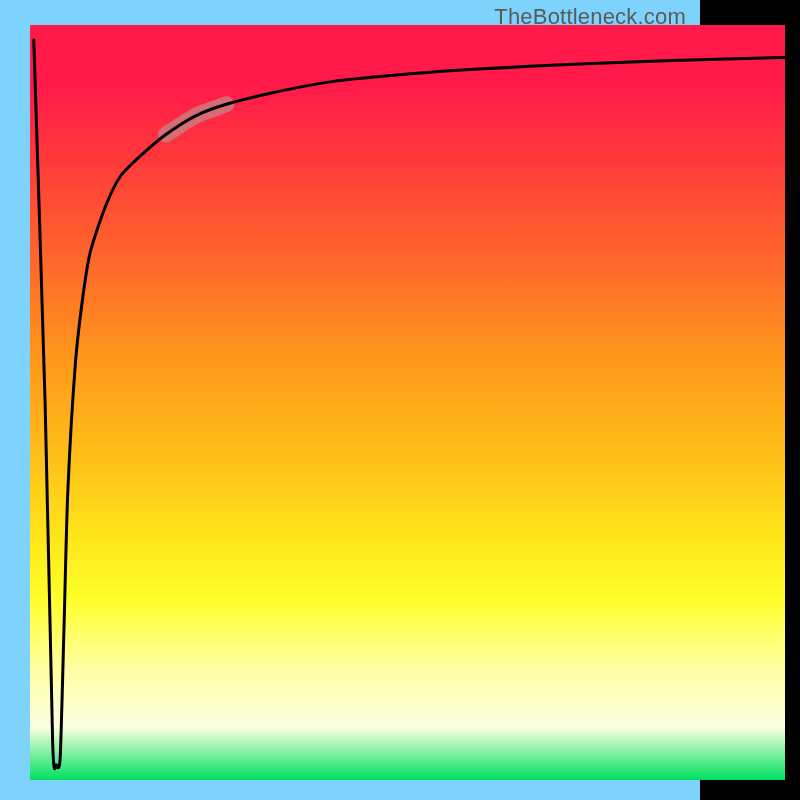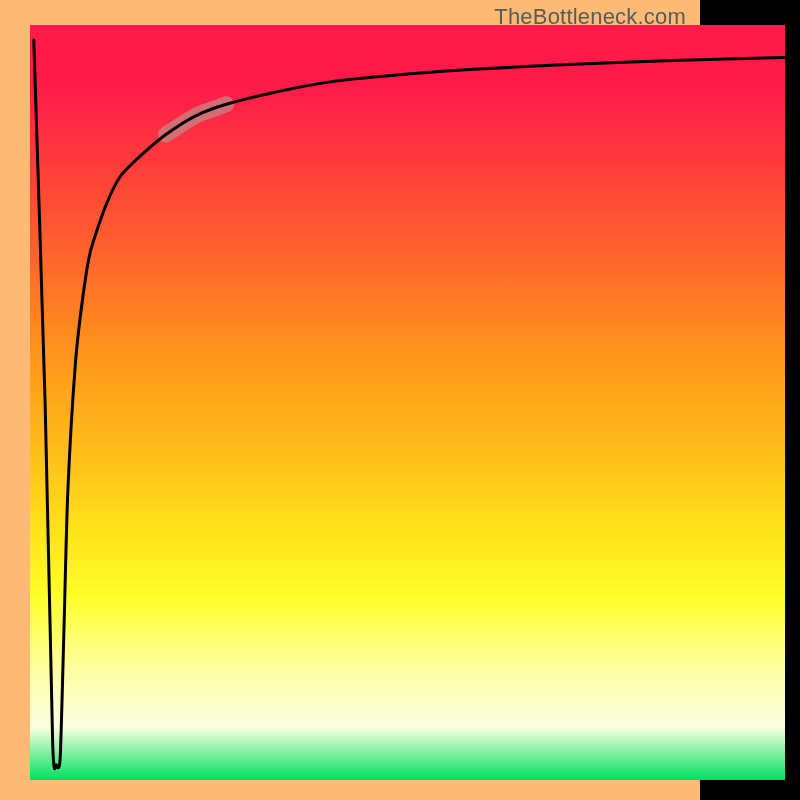--- a/index.html
+++ b/index.html
@@ -1,21 +1,21 @@
 <!DOCTYPE html>
 <html><head>
 <meta charset="utf-8">
 <style>
   * { margin: 0; padding: 0; box-sizing: border-box; }
   html, body { width: 800px; height: 800px; overflow: hidden; background: #000; }
   .chart-container {
     position: relative;
     width: 700px;
     height: 800px;
-    background: #fdba74;
+    background: #7dd3fc;
     text-align: right;
   }
   .plot-area {
     position: absolute;
     left: 30px;
     top: 25px;
     width: 755px;
     height: 755px;
     background: linear-gradient(to bottom,
       #ff1a4a 0%,

